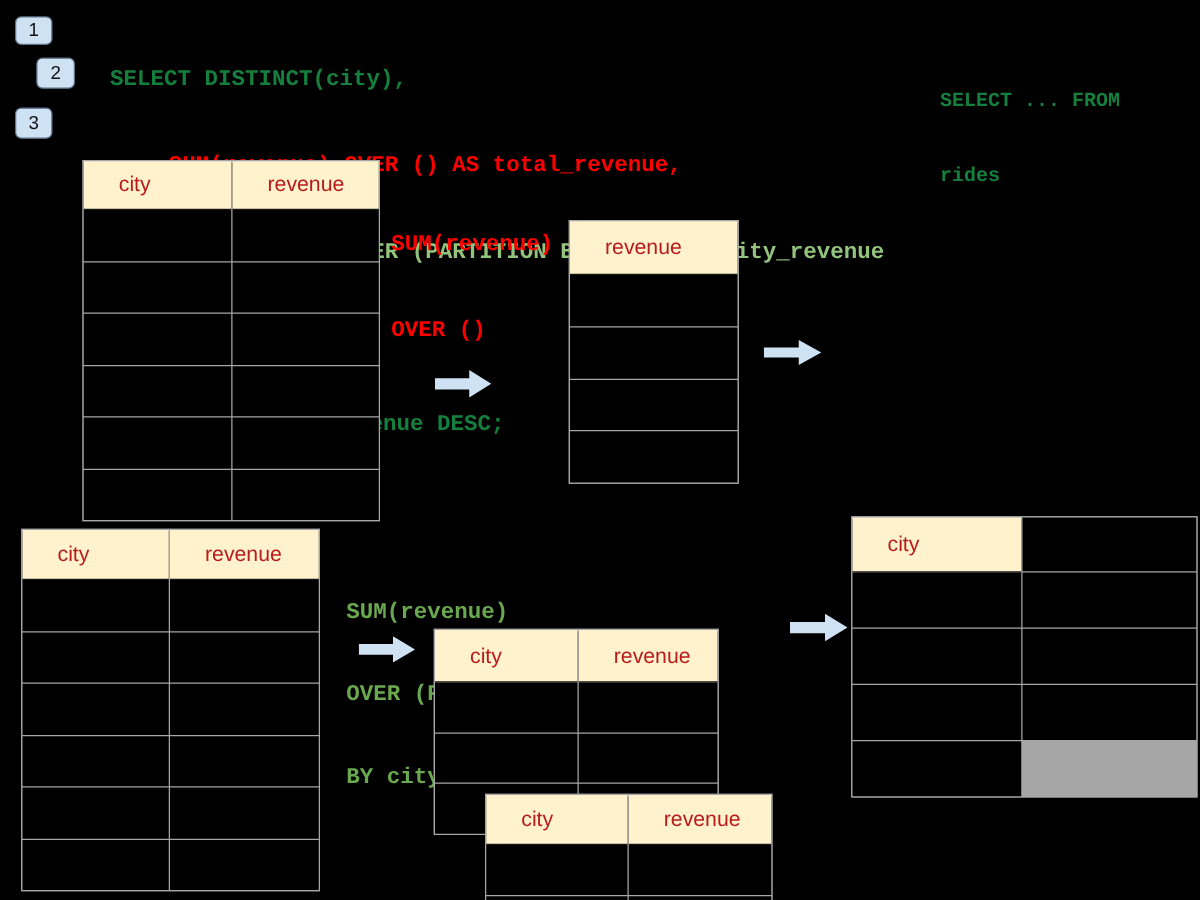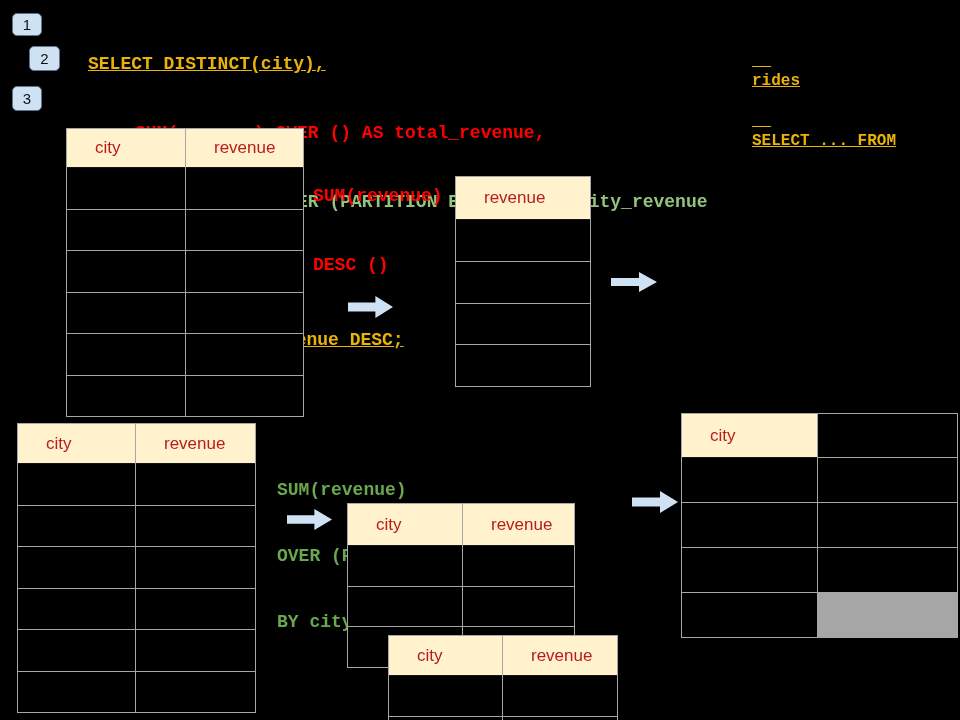--- a/index.html
+++ b/index.html
@@ -10,21 +10,21 @@
   }
 
   
   .code{
     position:absolute;font-family:"Liberation Mono",monospace;
     font-weight:bold;white-space:pre;
   }
   #sql-code{left:88px;top:7px;font-size:18px;line-height:23px;}
   .ind1{margin-left:24px;}
   .ind2{margin-left:47px;}
-  .purple{color:#eab308;text-decoration:underline;}
+  .purple{color:#15803d;}
   .red{color:#FF0000;}
   .green{color:#93C47D;}
   .lgreen{color:#6AA84F;}
   #side-note{left:752px;top:31px;font-size:16px;line-height:20px;}
   #label-total{left:313px;top:139px;font-size:18px;line-height:23px;}
   #label-partition{left:277px;top:435px;font-size:18px;line-height:22px;}
 
   
   .badge{
     position:absolute;background:#CFE2F3;border:1px solid #5F738A;
@@ -71,27 +71,27 @@
 
 <div class="code" id="sql-code">
   <div class="purple">SELECT DISTINCT(city),</div>
   <div class="red ind2">SUM(revenue) OVER () AS total_revenue,</div>
   <div class="green ind2">SUM(revenue) OVER (PARTITION BY city) as city_revenue</div>
   <div class="purple ind1">FROM rides</div>
   <div class="purple ind1">ORDER by city_revenue DESC;</div>
 </div>
 
 <div class="code purple" id="side-note">
+  <div>SELECT ... FROM</div>
   <div>rides</div>
-  <div>SELECT ... FROM</div>
 </div>
 
 <div class="code red" id="label-total">
   <div>SUM(revenue)</div>
-  <div>DESC ()</div>
+  <div>OVER ()</div>
 </div>
 
 <div class="code lgreen" id="label-partition">
   <div>SUM(revenue)</div>
   <div>OVER (PARTITION</div>
   <div>BY city)</div>
 </div>
 
 <div class="tbl" id="tbl-source-top">
   <div class="th">city</div>

